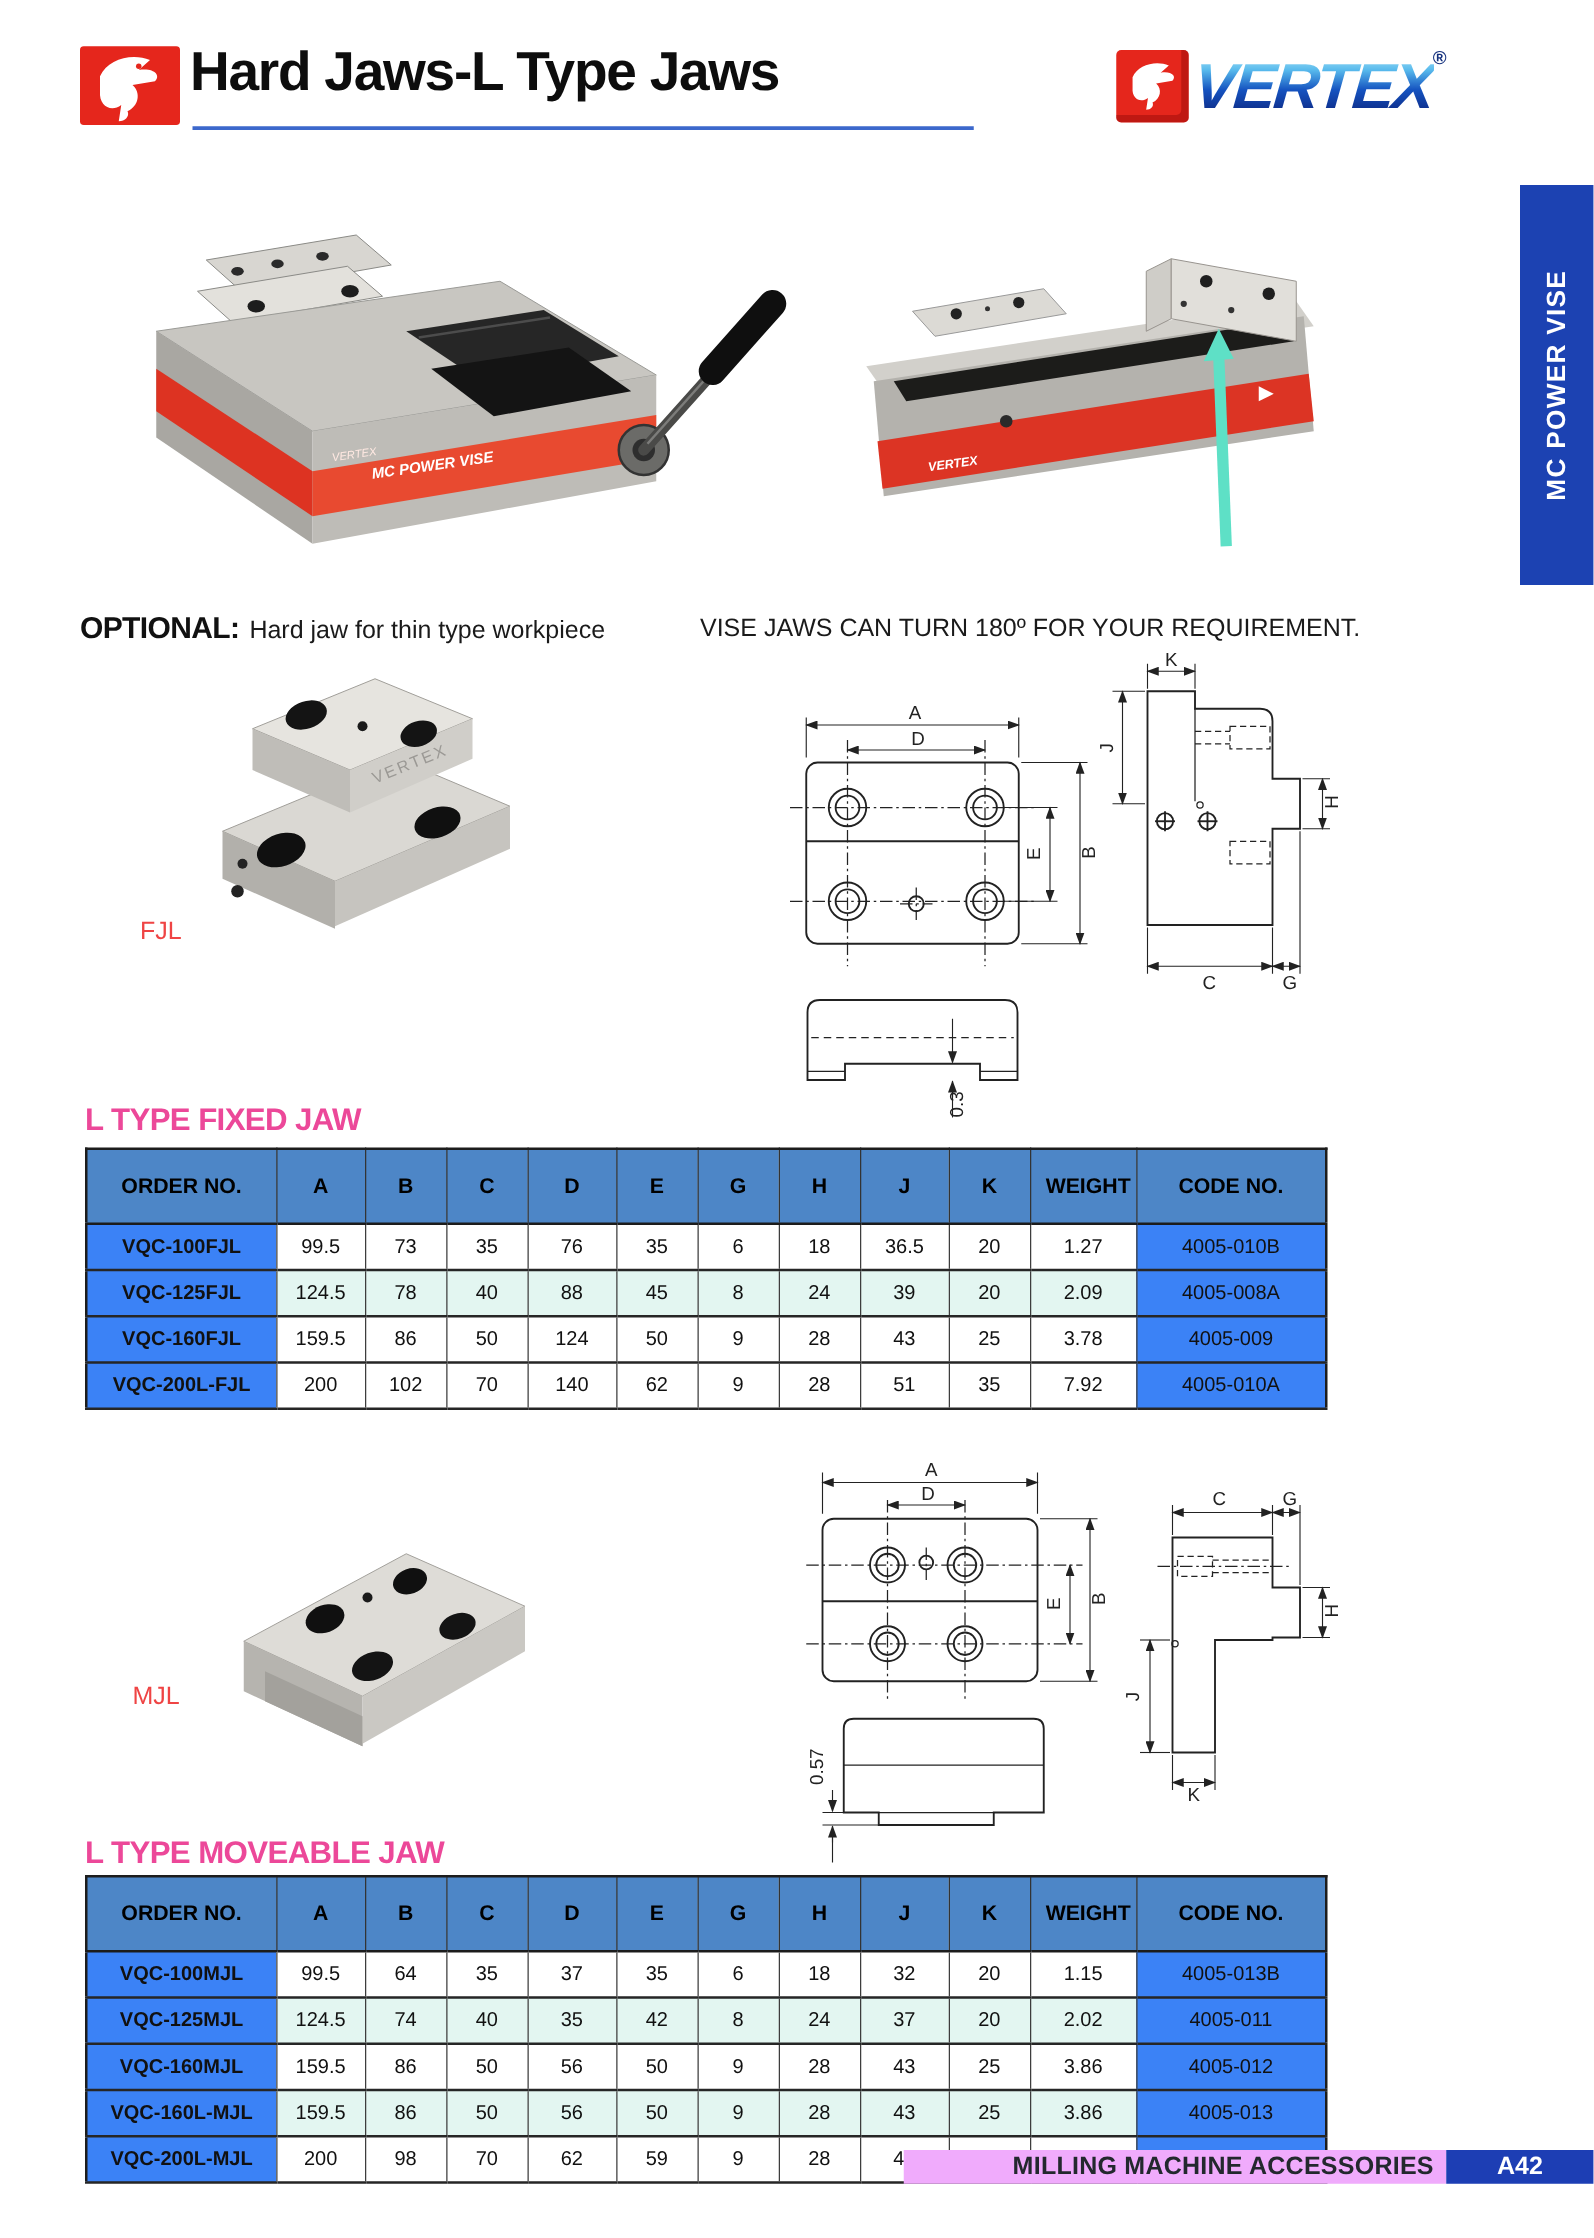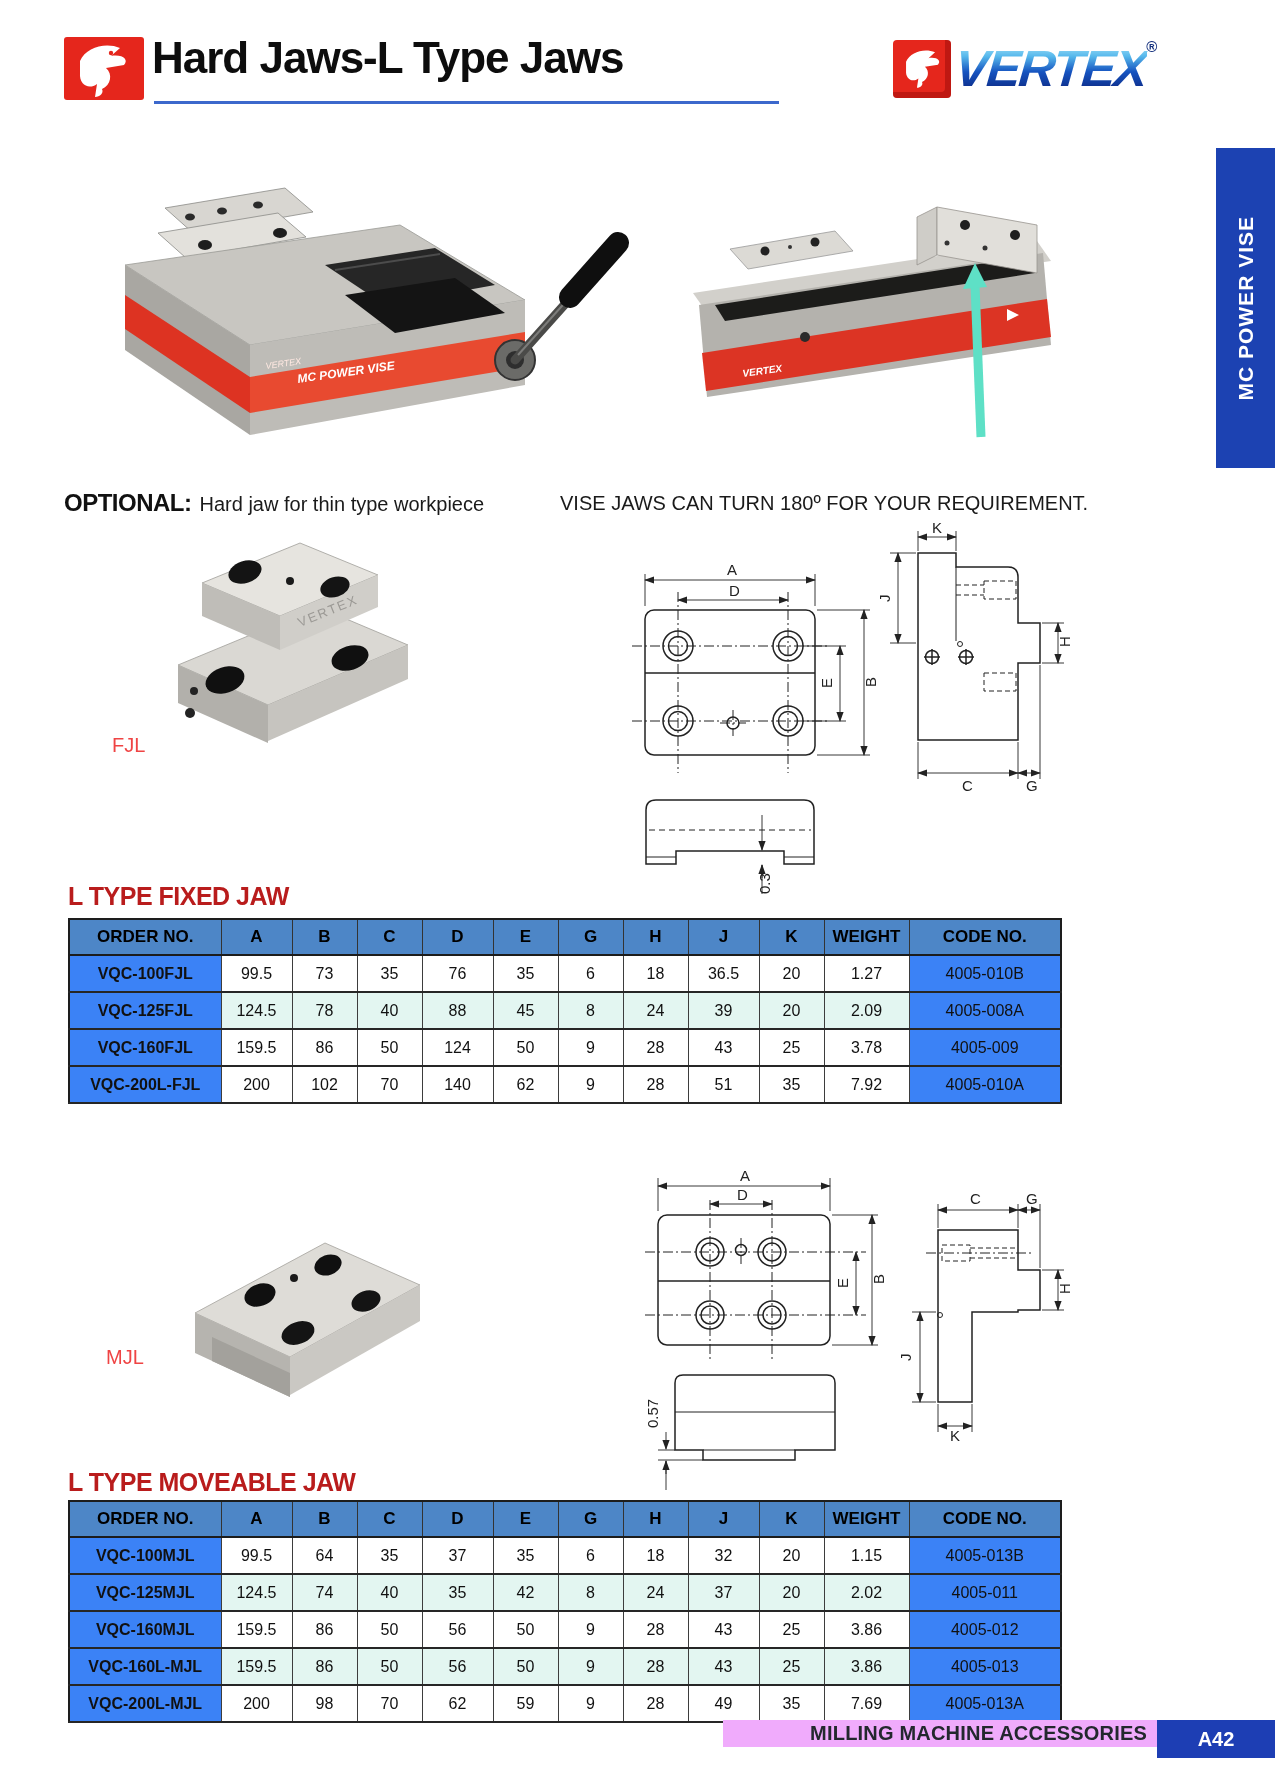--- a/index.html
+++ b/index.html
@@ -28,41 +28,41 @@
   #optional-line{left:64px;top:489px;white-space:nowrap;}
   #optional-line b{font-size:24px;letter-spacing:-.5px;}
   #optional-line span{font-size:20px;margin-left:8px;color:#1a1a1a;}
   #turn-note{left:560px;top:492px;font-size:20px;color:#1a1a1a;white-space:nowrap;}
 
   .product-label{font-size:20px;color:#ef4444;margin-top:24px;}
   #fjl-label{left:112px;top:710px;}
   #mjl-label{left:106px;top:1322px;}
 
   
-  .section-title{font-size:25px;font-weight:bold;color:#b91c1c;letter-spacing:-.5px;white-space:nowrap;}
+  .section-title{font-size:25px;font-weight:bold;color:#ec4899;letter-spacing:-.5px;white-space:nowrap;}
   #t1-title{left:68px;top:882px;}
   #t2-title{left:68px;top:1468px;}
 
   
   table.spec{position:absolute;left:68px;width:992px;border-collapse:collapse;table-layout:fixed;
       text-align:center;font-size:16px;border:2px solid #1d1d1d;background:#fff;}
   #table-fixed{top:918px;}
   #table-moveable{top:1500px;}
   table.spec th{background:#4d86c7;color:#000;font-weight:bold;font-size:17px;
-      border:1px solid #333;border-bottom:2px solid #1c1c1c;height:34px;padding:0;}
+      border:1px solid #333;border-bottom:2px solid #1c1c1c;height:34px;padding:12px;}
   table.spec td{border:1px solid #3d3d3d;border-bottom:2px solid #262626;height:35px;padding:0;background:#fff;}
   table.spec td.order,table.spec td.code{background:#3b82f6;}
   table.spec td.order{font-weight:bold;}
   table.spec tr.tint td.val{background:#e3f6f1;}
 
   
   #footer-bar{left:723px;top:1720px;width:434px;height:27px;background:#f0abfc;
       display:flex;align-items:center;justify-content:flex-end;padding-right:10px;box-sizing:border-box;
       font-size:20px;font-weight:bold;color:#23282e;letter-spacing:.2px;}
-  #footer-page{left:1157px;top:1720px;width:118px;height:38px;background:#1d3eb4;color:#fff;
+  #footer-page{left:1157px;top:1720px;width:118px;height:27px;background:#1d3eb4;color:#fff;
       display:flex;align-items:center;justify-content:center;font-size:20px;font-weight:bold;}
 
   svg{display:block;}
   .dim{font-family:"Liberation Sans",sans-serif;font-size:15px;fill:#222;}
   .dims line,.dims path{stroke:#222;stroke-width:.9;fill:none;}
   .outline{stroke:#222;stroke-width:1.5;fill:none;}
   .thin{stroke:#222;stroke-width:1;fill:none;}
 </style>
 </head>
 <body>

